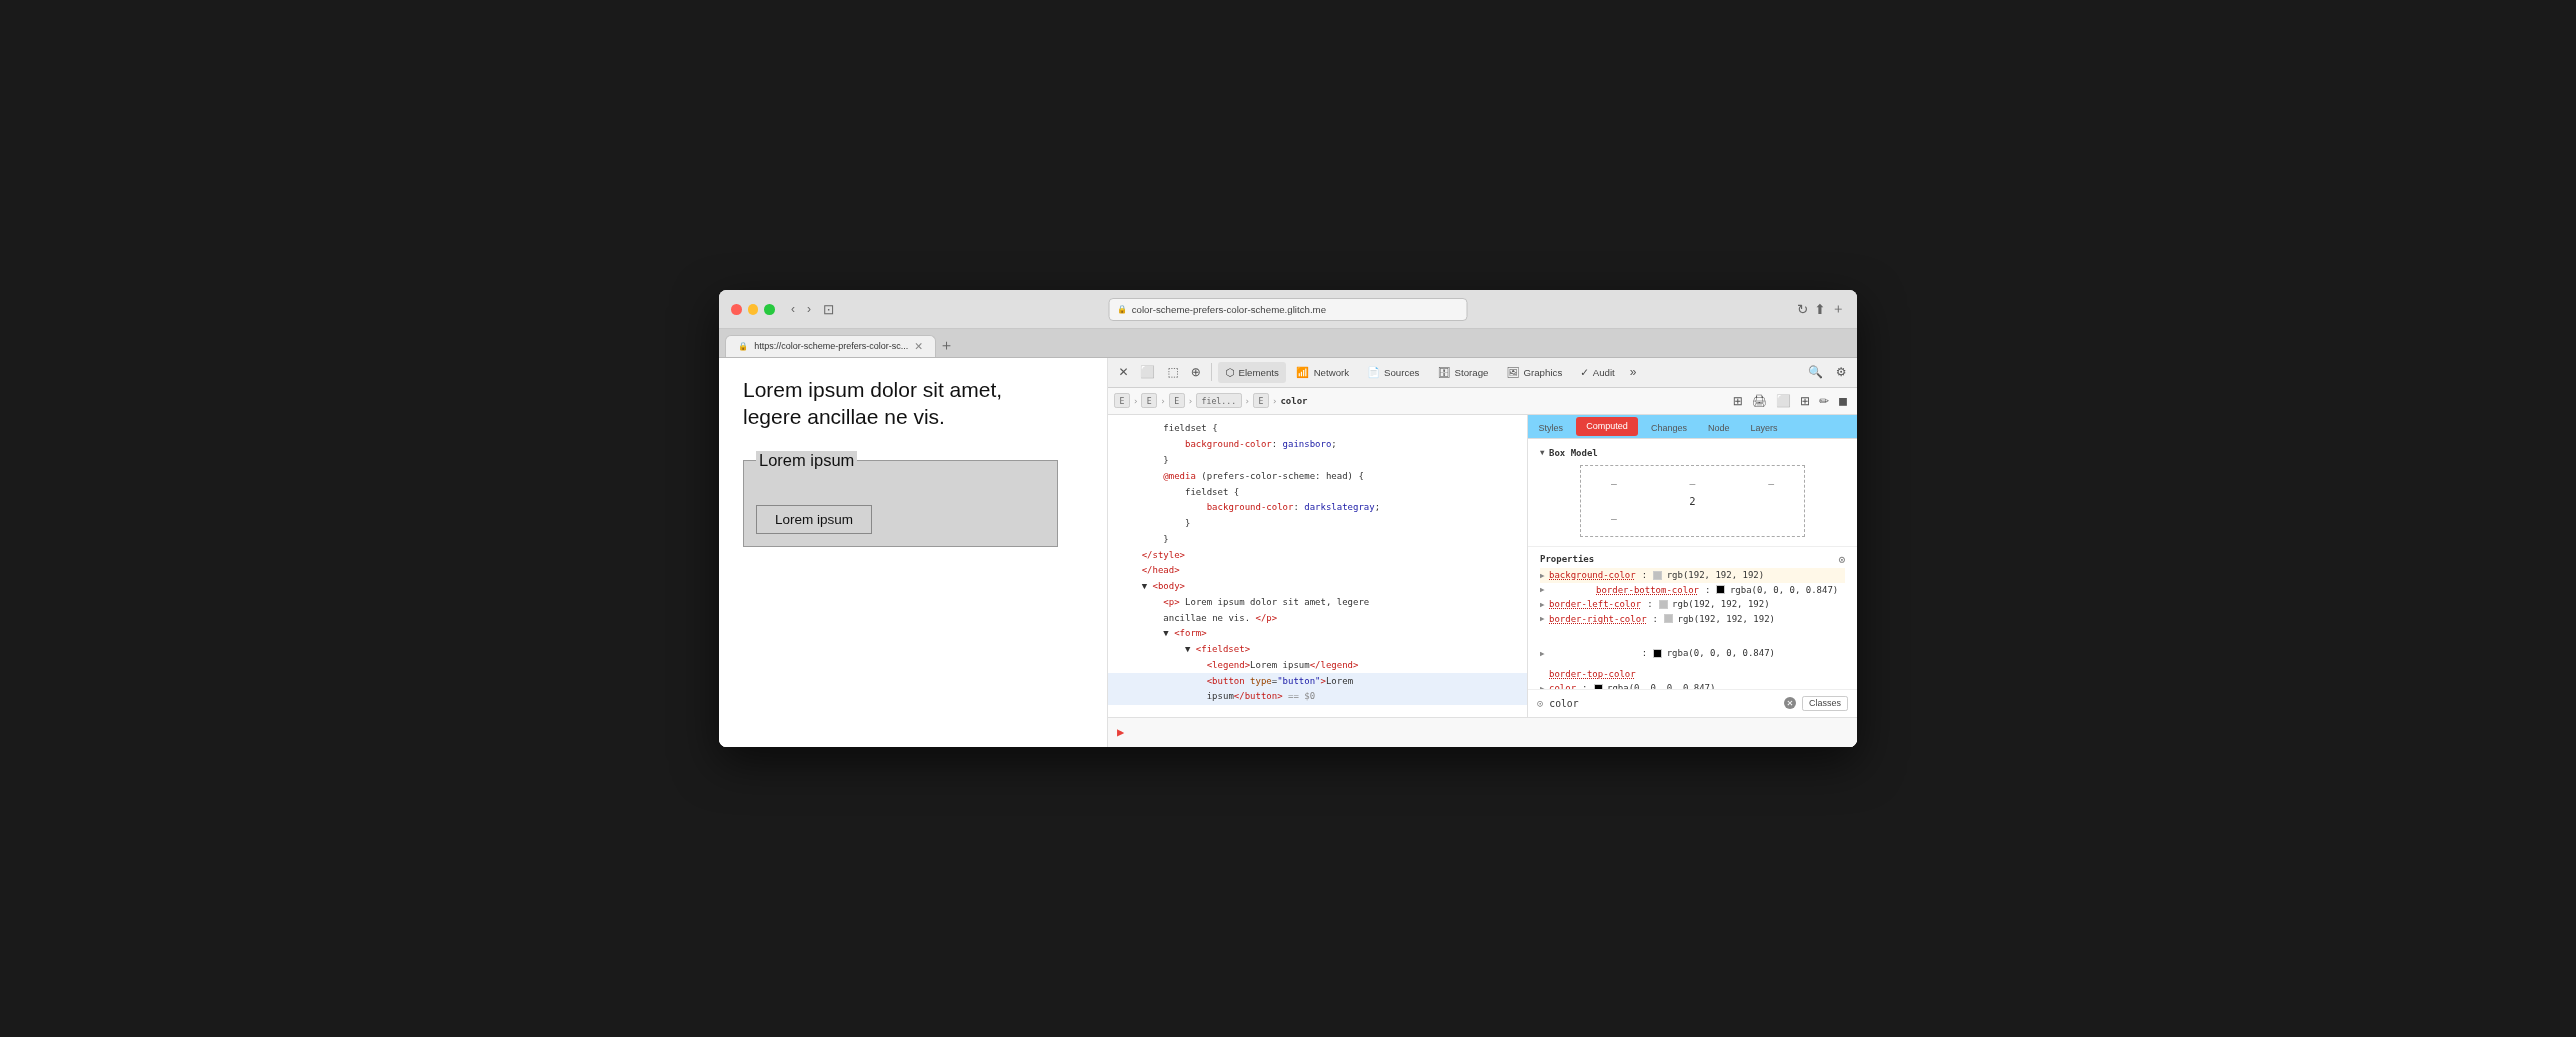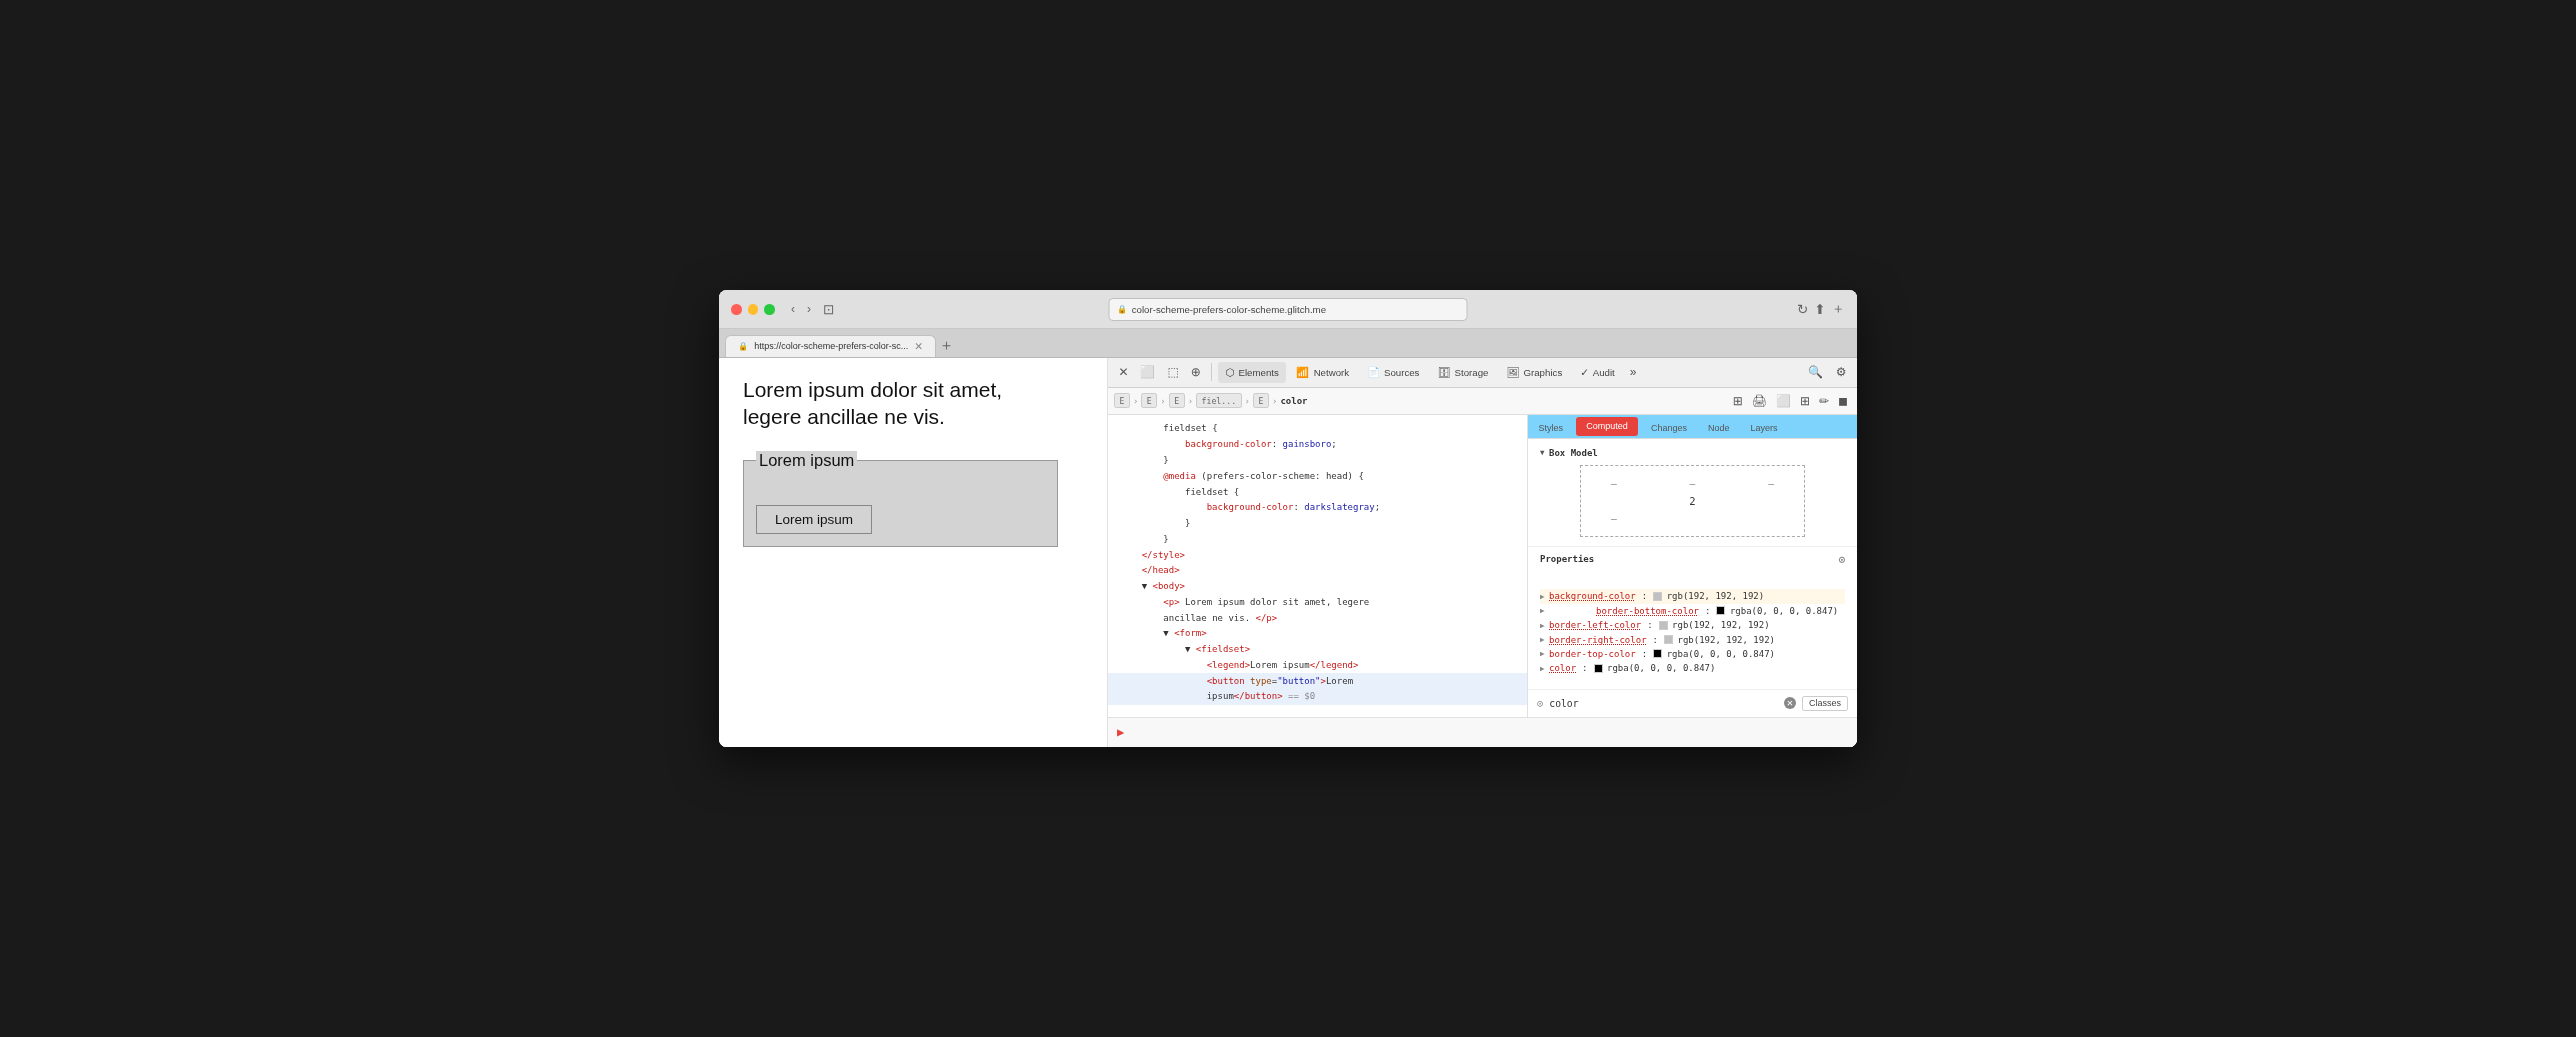--- a/index.html
+++ b/index.html
@@ -306,21 +306,21 @@
     .properties-section::-webkit-scrollbar { width: 4.5px; }
     .properties-section::-webkit-scrollbar-track { background: #f8f8f8; }
     .properties-section::-webkit-scrollbar-thumb { background: #d0d0d0; border-radius: 2.2px; }
     .prop-header {
       display: flex;
       align-items: center;
       justify-content: space-between;
       font-size: 9px;
       font-weight: 600;
       color: #333;
-      margin-bottom: 24px;
+      margin-bottom: 3px;
     }
     .prop-filter-icon { cursor: pointer; color: #888; font-size: 10.5px; }
     .prop-row {
       display: flex;
       align-items: center;
       gap: 4.5px;
       padding: 2.2px 0;
       font-family: 'Menlo', monospace;
       font-size: 9px;
     }
@@ -567,21 +567,21 @@
             <div class="prop-row">
               <span class="prop-arrow">▶</span>
               <span class="prop-name" style="text-decoration: underline; text-decoration-style: dotted;">border-right-color</span>
               <span class="prop-colon">:</span>
               <span class="prop-swatch" style="background: #c0c0c0;"></span>
               <span class="prop-value">rgb(192, 192, 192)</span>
             </div>
 
             <div class="prop-row">
               <span class="prop-arrow">▶</span>
-              <span class="prop-name" style="text-decoration-style: dotted;">border-top-color</span>
+              <span class="prop-name" style="text-decoration: underline; text-decoration-style: dotted; margin-top: 41px;">border-top-color</span>
               <span class="prop-colon">:</span>
               <span class="prop-swatch" style="background: #000;"></span>
               <span class="prop-value">rgba(0, 0, 0, 0.847)</span>
             </div>
 
             <div class="prop-row">
               <span class="prop-arrow">▶</span>
               <span class="prop-name" style="text-decoration: underline; text-decoration-style: dotted;">color</span>
               <span class="prop-colon">:</span>
               <span class="prop-swatch" style="background: #000;"></span>

